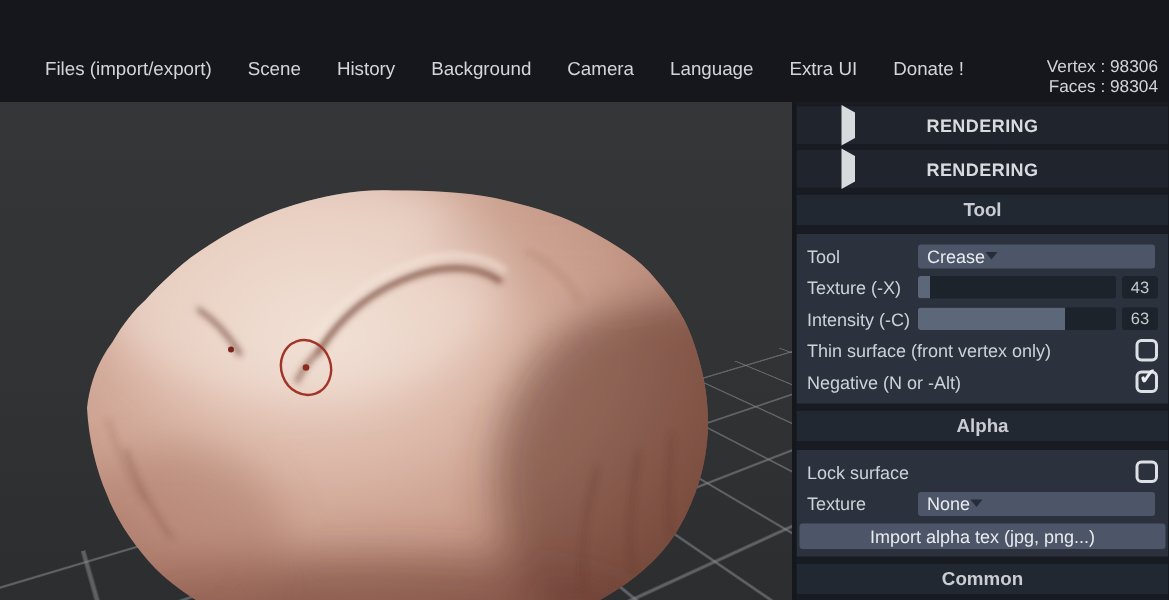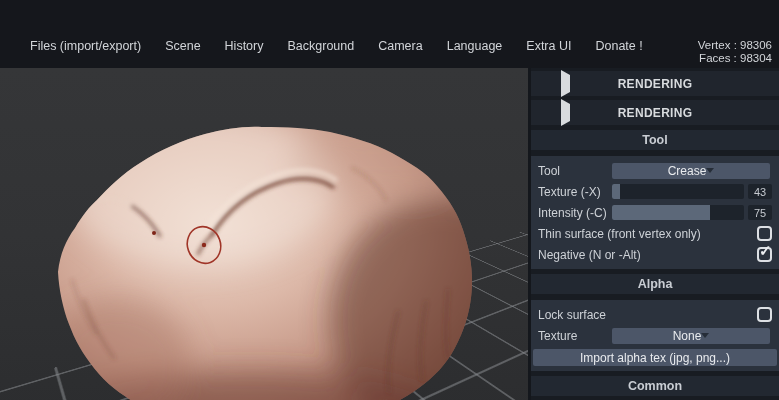--- a/index.html
+++ b/index.html
@@ -35,21 +35,21 @@
   .tri-down{width:0;height:0;border-top:9px solid #d8dbde;border-left:5px solid transparent;border-right:5px solid transparent;}
   .panel-header .plabel{flex:1;text-align:center;font-weight:bold;font-size:12px;color:#d8dbde;letter-spacing:.3px;}
   .section-header{height:20px;background:#222831;display:flex;align-items:center;justify-content:center;
     font-weight:bold;font-size:12.5px;color:#c9cdd3;margin-top:5px;}
   .rows{background:#2b323d;padding:4px 0;margin-top:6px;}
   .row{height:21px;display:flex;align-items:center;padding:0 7px;font-size:12px;color:#ced2d7;}
   .row .lbl{white-space:nowrap;}
   .row .lbl-fixed{width:74px;flex:0 0 auto;}
   .row .spacer{flex:1;}
   .select{flex:1;height:16px;background:#4c5668;border-radius:2px;display:flex;align-items:center;
-    justify-content:center;padding:0 6px;color:#e9ebee;font-size:12px;cursor:pointer;margin-right:2px;}
+    justify-content:flex-start;padding:0 6px;color:#e9ebee;font-size:12px;cursor:pointer;margin-right:2px;}
   .select .tri{width:0;height:0;border-top:5px solid #262d38;border-left:4px solid transparent;border-right:4px solid transparent;}
   .slider{flex:1;height:15px;background:#1d232b;border-radius:2px;overflow:hidden;margin-right:4px;cursor:pointer;}
   .slider .fill{height:100%;background:#5c6879;}
   .slider-value{width:24px;height:15px;flex:0 0 auto;background:#1d232b;border-radius:2px;
     font-size:11px;color:#c6cad0;display:flex;align-items:center;justify-content:center;}
   .checkbox{width:15px;height:15px;flex:0 0 auto;border:2px solid #dde0e4;border-radius:4px;
     box-sizing:border-box;position:relative;cursor:pointer;background:transparent;}
   .checkbox.checked::after{content:"\2713";position:absolute;left:0;top:-7px;
     font-size:15px;font-weight:bold;color:#eceef1;}
   .import-btn{margin:3px 2px 1px 2px;height:17px;background:#4c5668;border-radius:2px;
@@ -178,21 +178,21 @@
         <div class="slider">
           <div class="fill" style="width:6%"></div>
         </div>
         <div class="slider-value">43</div>
       </div>
       <div class="row">
         <span class="lbl lbl-fixed">Intensity (-C)</span>
         <div class="slider">
           <div class="fill" style="width:74%"></div>
         </div>
-        <div class="slider-value">75</div>
+        <div class="slider-value">63</div>
       </div>
       <div class="row">
         <span class="lbl">Thin surface (front vertex only)</span>
         <span class="spacer"></span>
         <div class="checkbox"></div>
       </div>
       <div class="row">
         <span class="lbl">Negative (N or -Alt)</span>
         <span class="spacer"></span>
         <div class="checkbox checked"></div>

